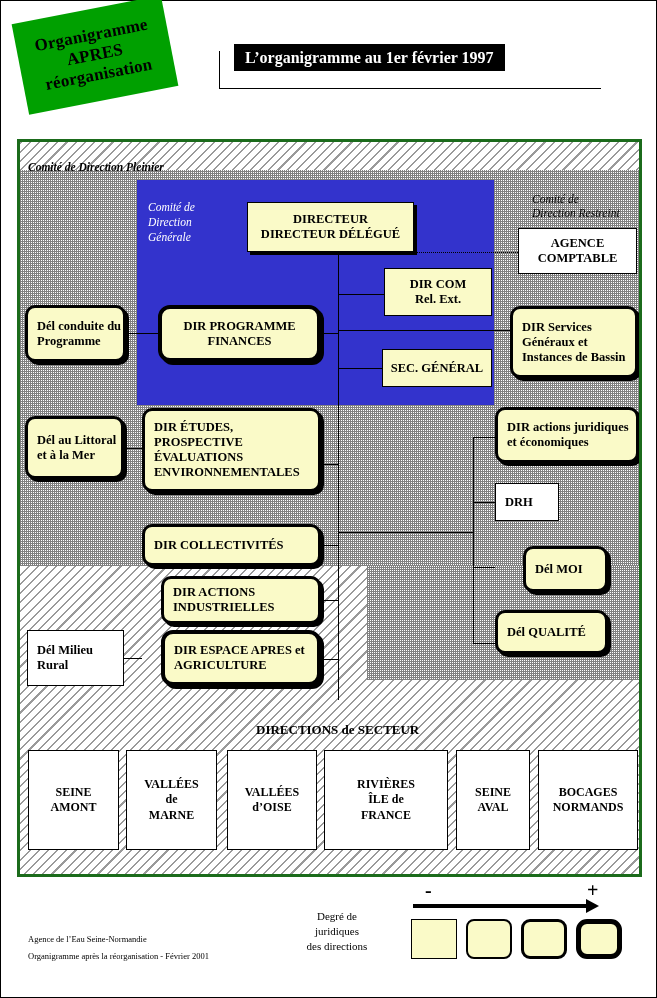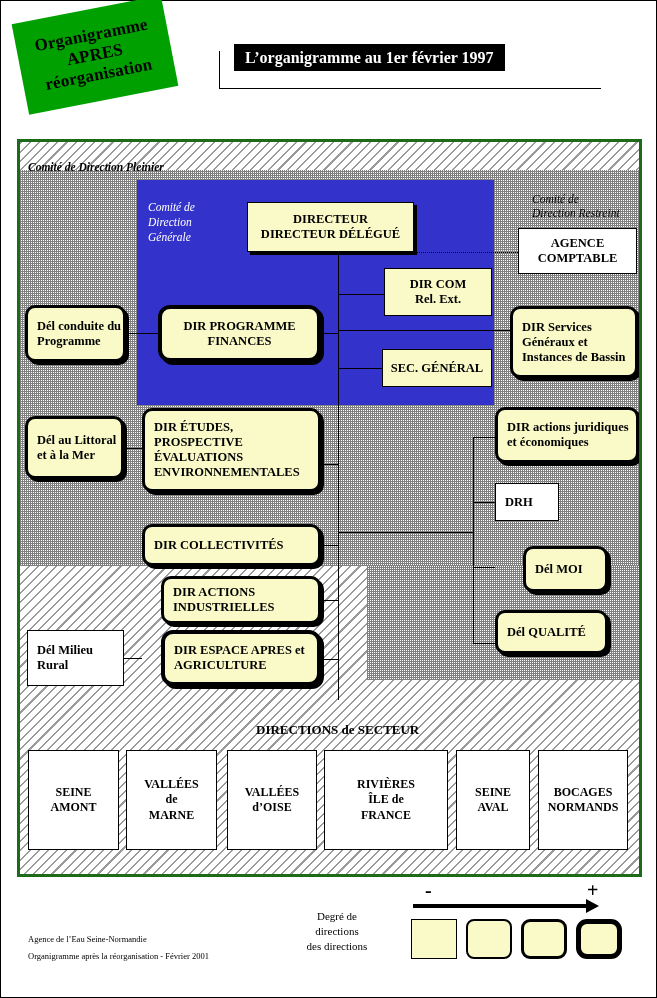--- a/index.html
+++ b/index.html
@@ -286,35 +286,35 @@
       </div>
     </div>
 
     <div class="sector" style="left:436px;top:608px;width:74px;height:100px;">
       <div>
         <span>SEINE</span><br>
         <span>AVAL</span>
       </div>
     </div>
 
-    <div class="sector" style="left:518px;top:608px;width:90px;height:100px;">
+    <div class="sector" style="left:518px;top:608px;width:100px;height:100px;">
       <div>
         <span>BOCAGES</span><br>
         <span>NORMANDS</span>
       </div>
     </div>
 
   </div>
 
   <div class="foot" style="left:27px;top:933px;">Agence de l’Eau Seine-Normandie</div>
   <div class="foot" style="left:27px;top:950px;">Organigramme après la réorganisation - Février 2001</div>
 
   <div class="legtxt" style="left:295px;top:908px;width:82px;">
     <span>Degré de</span><br>
-    <span>directions</span><br>
+    <span>juridiques</span><br>
     <span>des directions</span>
   </div>
 
   <div class="sign" style="left:424px;top:878px;">-</div>
   <div class="sign" style="left:586px;top:878px;">+</div>
 
   <div class="arrowline" style="left:412px;top:903px;width:174px;height:4px;"></div>
   <div class="arrowhead" style="left:585px;top:898px;"></div>
 
   <div class="legbox" style="left:410px;top:918px;width:46px;height:40px;border:1px solid #000;border-radius:0;"></div>

